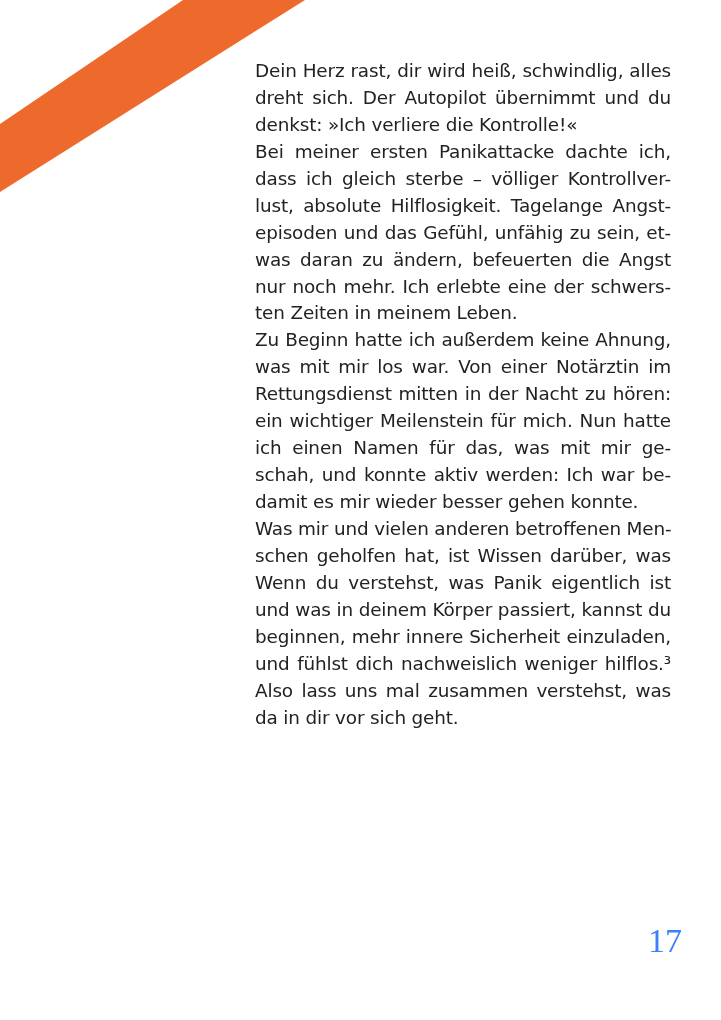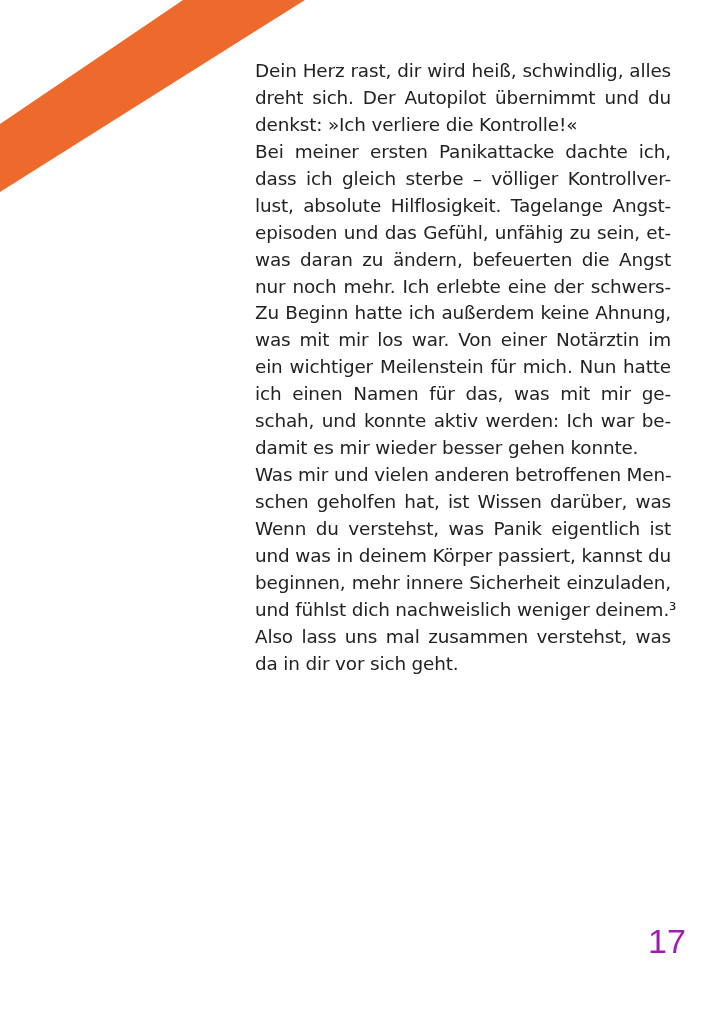--- a/index.html
+++ b/index.html
@@ -41,24 +41,24 @@
       height: 26.95px;
       letter-spacing: -0.15px;
     }
     .line.last {
       text-align-last: left;
     }
     .page-number {
       position: absolute;
       left: 648px;
       top: 924px;
-      font-family: Liberation Sans, sans-serif;
+      font-family: Liberation Serif, serif;
       font-size: 34px;
       line-height: 34px;
-      color: #a21caf;
+      color: #3b82f6;
     }
   </style>
 </head>
 <body>
 
 <svg class="stripe" viewBox="0 0 721 1020" xmlns="http://www.w3.org/2000/svg">
   <polygon id="stripe-poly" points="183,0 305,0 0,192 0,124" fill="#EE6A2C"></polygon>
 </svg>
 
 <div class="text-block">
@@ -67,34 +67,36 @@
     <span class="line">dreht sich. Der Autopilot übernimmt und du</span>
     <span class="line last">denkst: »Ich verliere die Kontrolle!«</span>
   </div>
   <div>
     <span class="line">Bei meiner ersten Panikattacke dachte ich,</span>
     <span class="line">dass ich gleich sterbe – völliger Kontrollver-</span>
     <span class="line">lust, absolute Hilflosigkeit. Tagelange Angst-</span>
     <span class="line">episoden und das Gefühl, unfähig zu sein, et-</span>
     <span class="line">was daran zu ändern, befeuerten die Angst</span>
     <span class="line">nur noch mehr. Ich erlebte eine der schwers-</span>
+    <span class="line last">ten Zeiten in meinem Leben.</span>
   </div>
   <div>
     <span class="line">Zu Beginn hatte ich außerdem keine Ahnung,</span>
     <span class="line">was mit mir los war. Von einer Notärztin im</span>
+    <span class="line">Rettungsdienst mitten in der Nacht zu hören:</span>
     <span class="line">ein wichtiger Meilenstein für mich. Nun hatte</span>
     <span class="line">ich einen Namen für das, was mit mir ge-</span>
     <span class="line">schah, und konnte aktiv werden: Ich war be-</span>
     <span class="line last">damit es mir wieder besser gehen konnte.</span>
   </div>
   <div>
     <span class="line">Was mir und vielen anderen betroffenen Men-</span>
     <span class="line">schen geholfen hat, ist Wissen darüber, was</span>
     <span class="line">Wenn du verstehst, was Panik eigentlich ist</span>
     <span class="line">und was in deinem Körper passiert, kannst du</span>
     <span class="line">beginnen, mehr innere Sicherheit einzuladen,</span>
-    <span class="line">und fühlst dich nachweislich weniger deinem.³</span>
+    <span class="line">und fühlst dich nachweislich weniger hilflos.³</span>
     <span class="line">Also lass uns mal zusammen verstehst, was</span>
     <span class="line last">da in dir vor sich geht.</span>
   </div>
 </div>
 
 <div class="page-number">17</div>
 
 </body></html>

